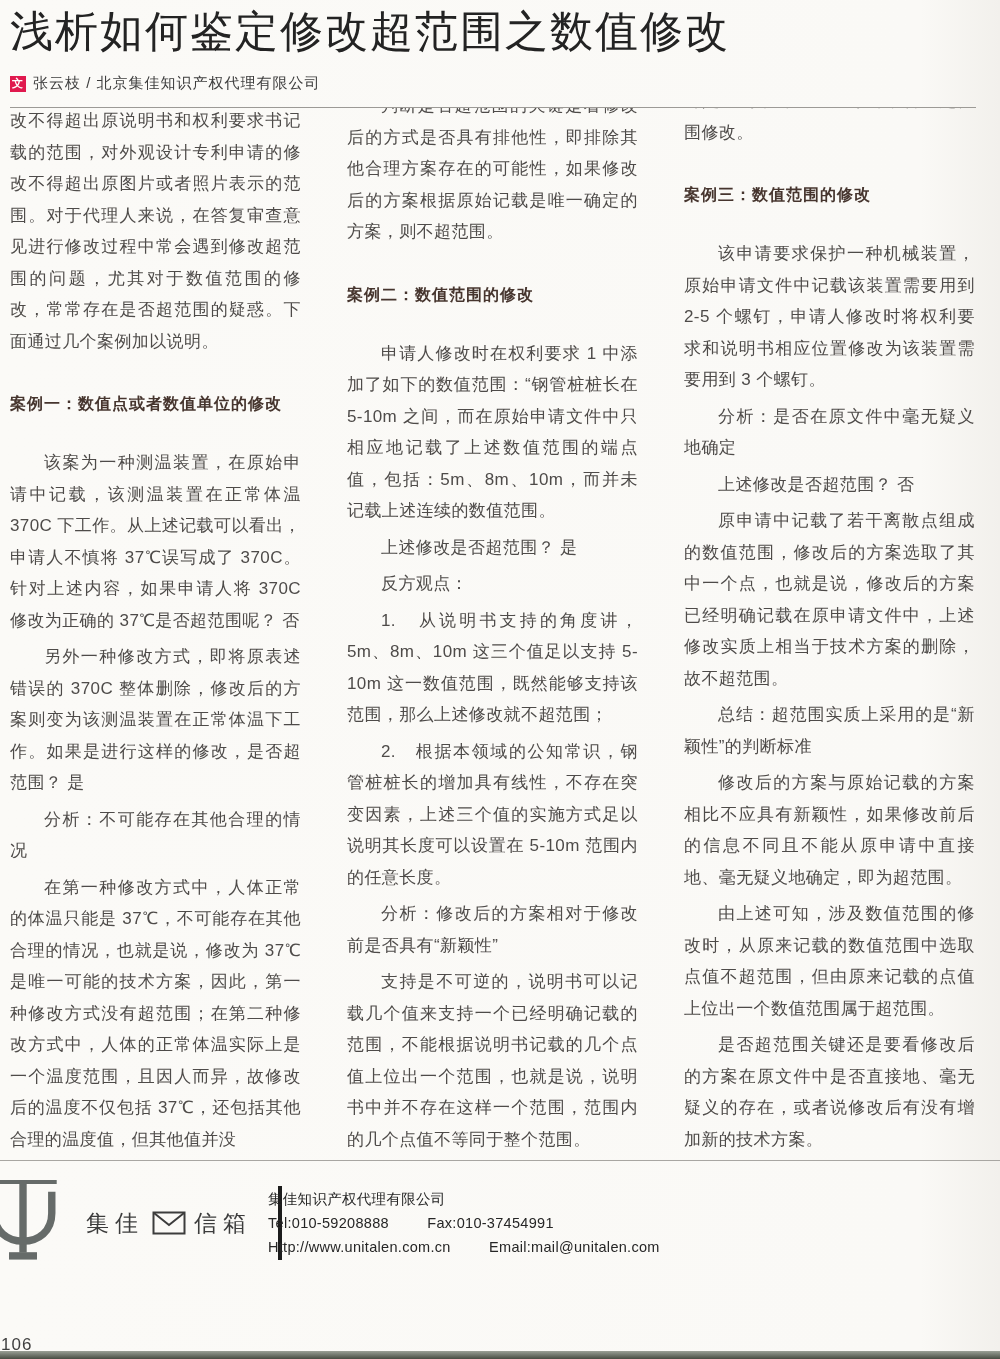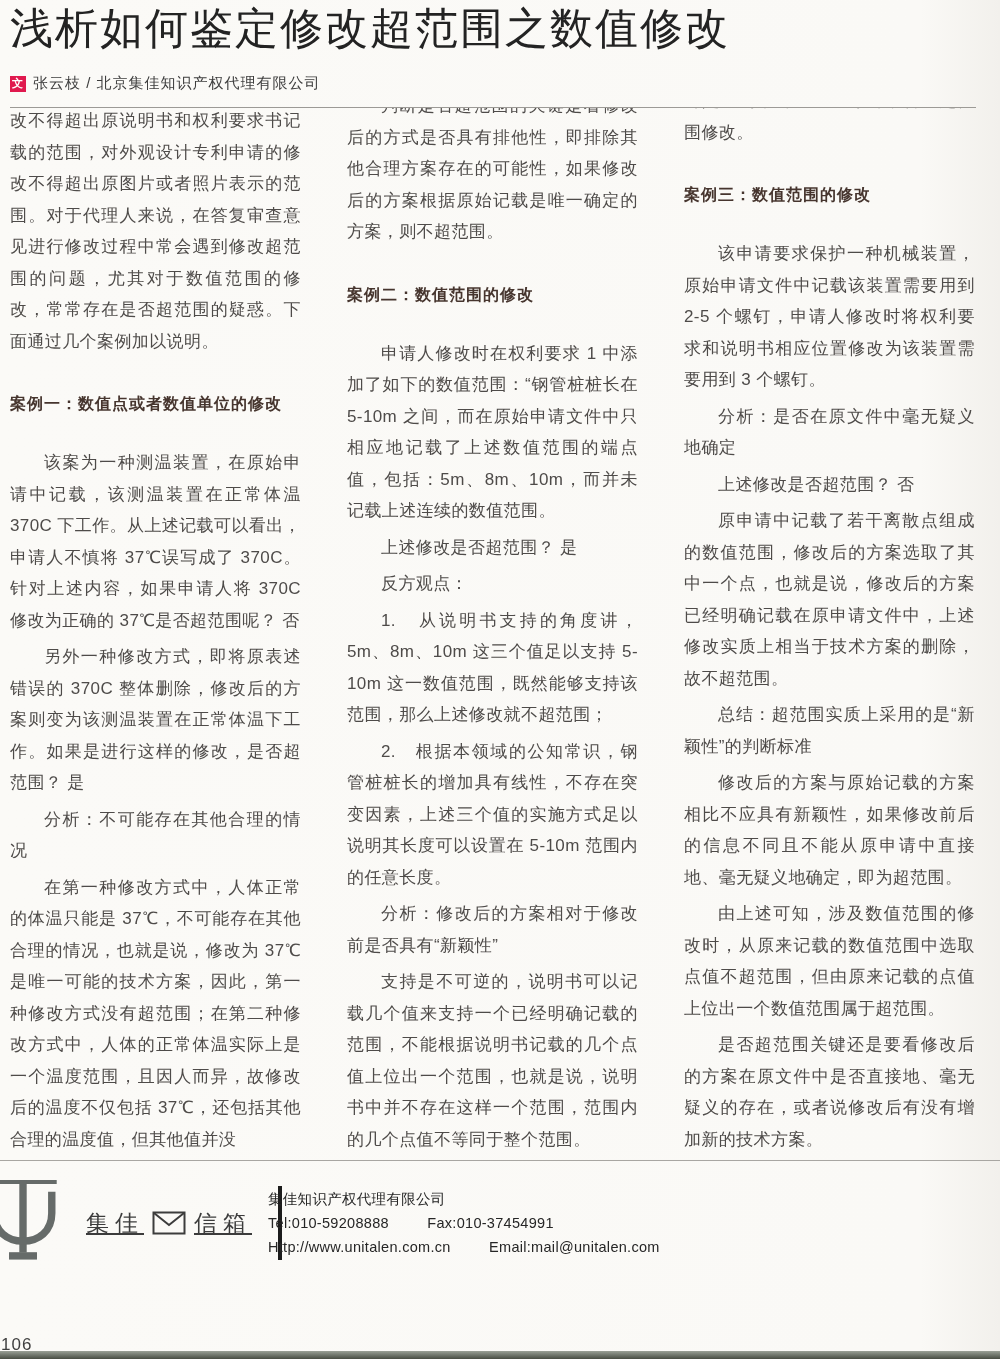--- a/index.html
+++ b/index.html
@@ -13,21 +13,21 @@
   }
   .page {
     position: relative;
     width: 1000px;
     height: 1359px;
     background: linear-gradient(to right, #fbfaf7 0%, #faf9f6 92%, #f2f0ec 100%);
   }
   
   .header { padding: 6px 24px 0 10px; }
   .article-title {
-    font-family: Liberation Mono, monospace;
+    font-family: Liberation Serif, serif;
     font-size: 43px;
     font-weight: 500;
     color: #232323;
     letter-spacing: 2px;
     line-height: 52px;
     margin: 0;
   }
   .byline {
     display: flex;
     align-items: center;
@@ -104,21 +104,20 @@
   }
   .logo-mark { margin-left: -14px; flex: 0 0 auto; }
   .footer-label {
     font-size: 23px;
     color: #3c3c3c;
     letter-spacing: 6px;
     display: flex;
     align-items: center;
     gap: 8px;
     white-space: nowrap;
-    text-decoration: underline;
   }
   .footer-divider {
     width: 4px;
     height: 74px;
     background: #1c1c1c;
     flex: 0 0 auto;
     margin-right: 22px;
   }
   .footer-info {
     font-size: 14.5px;

